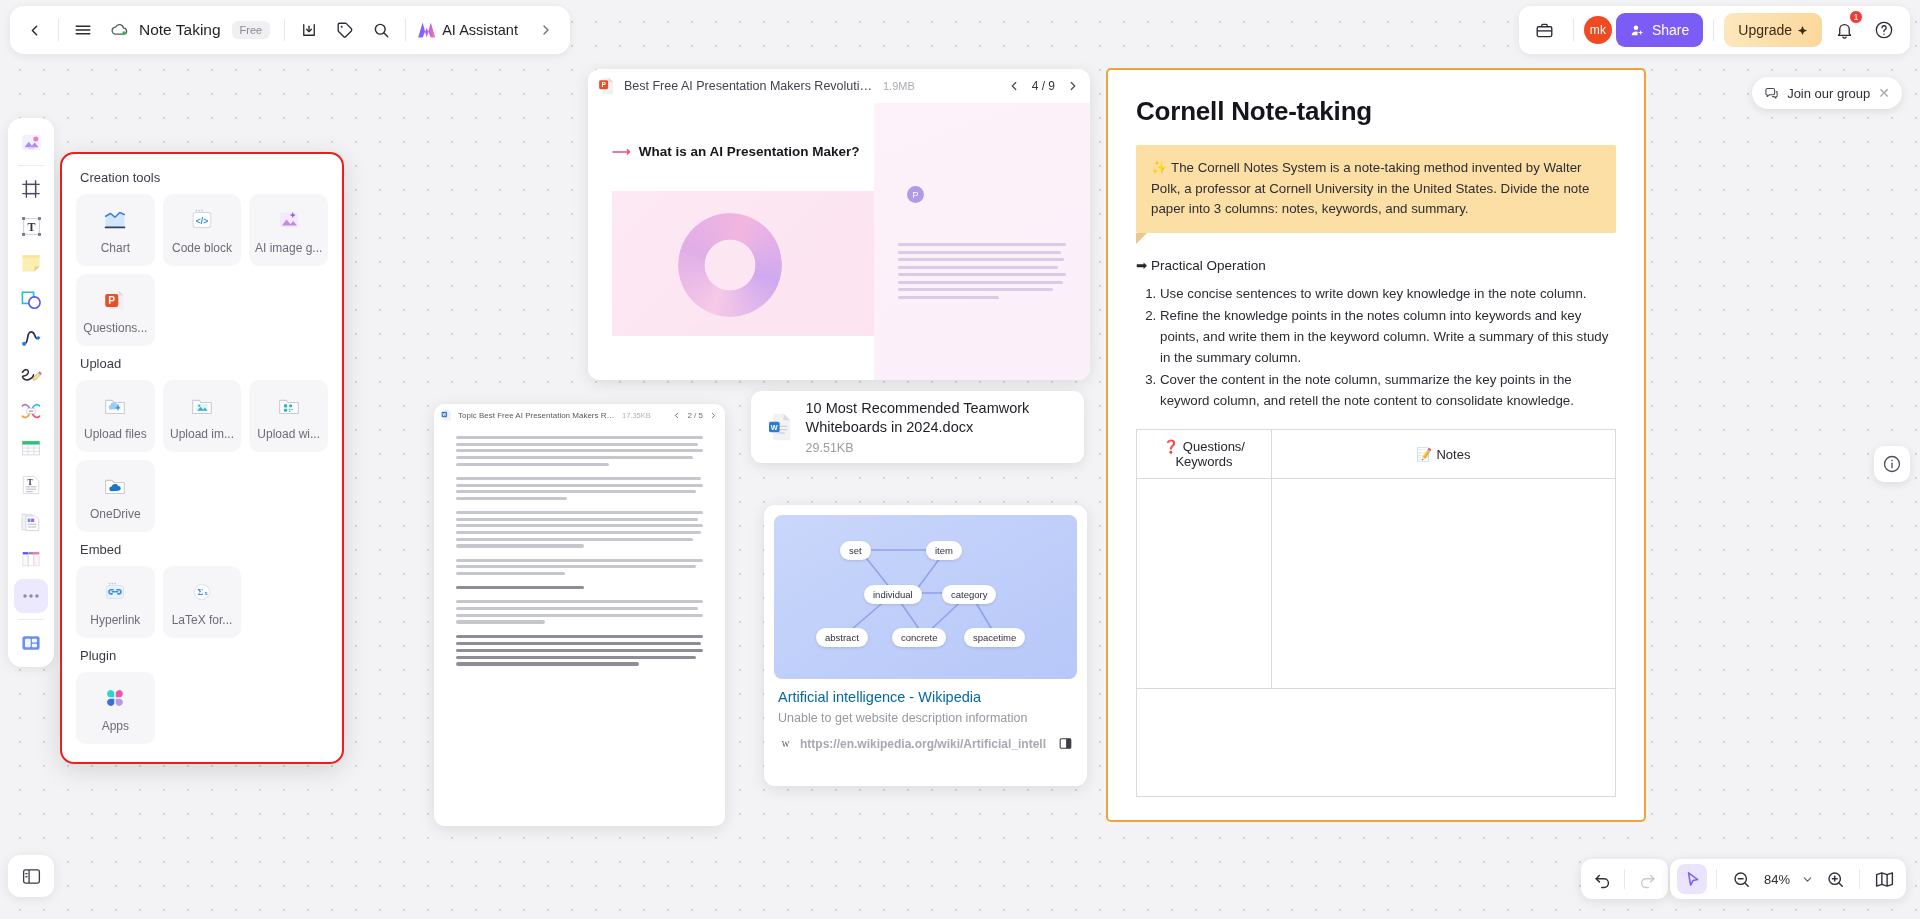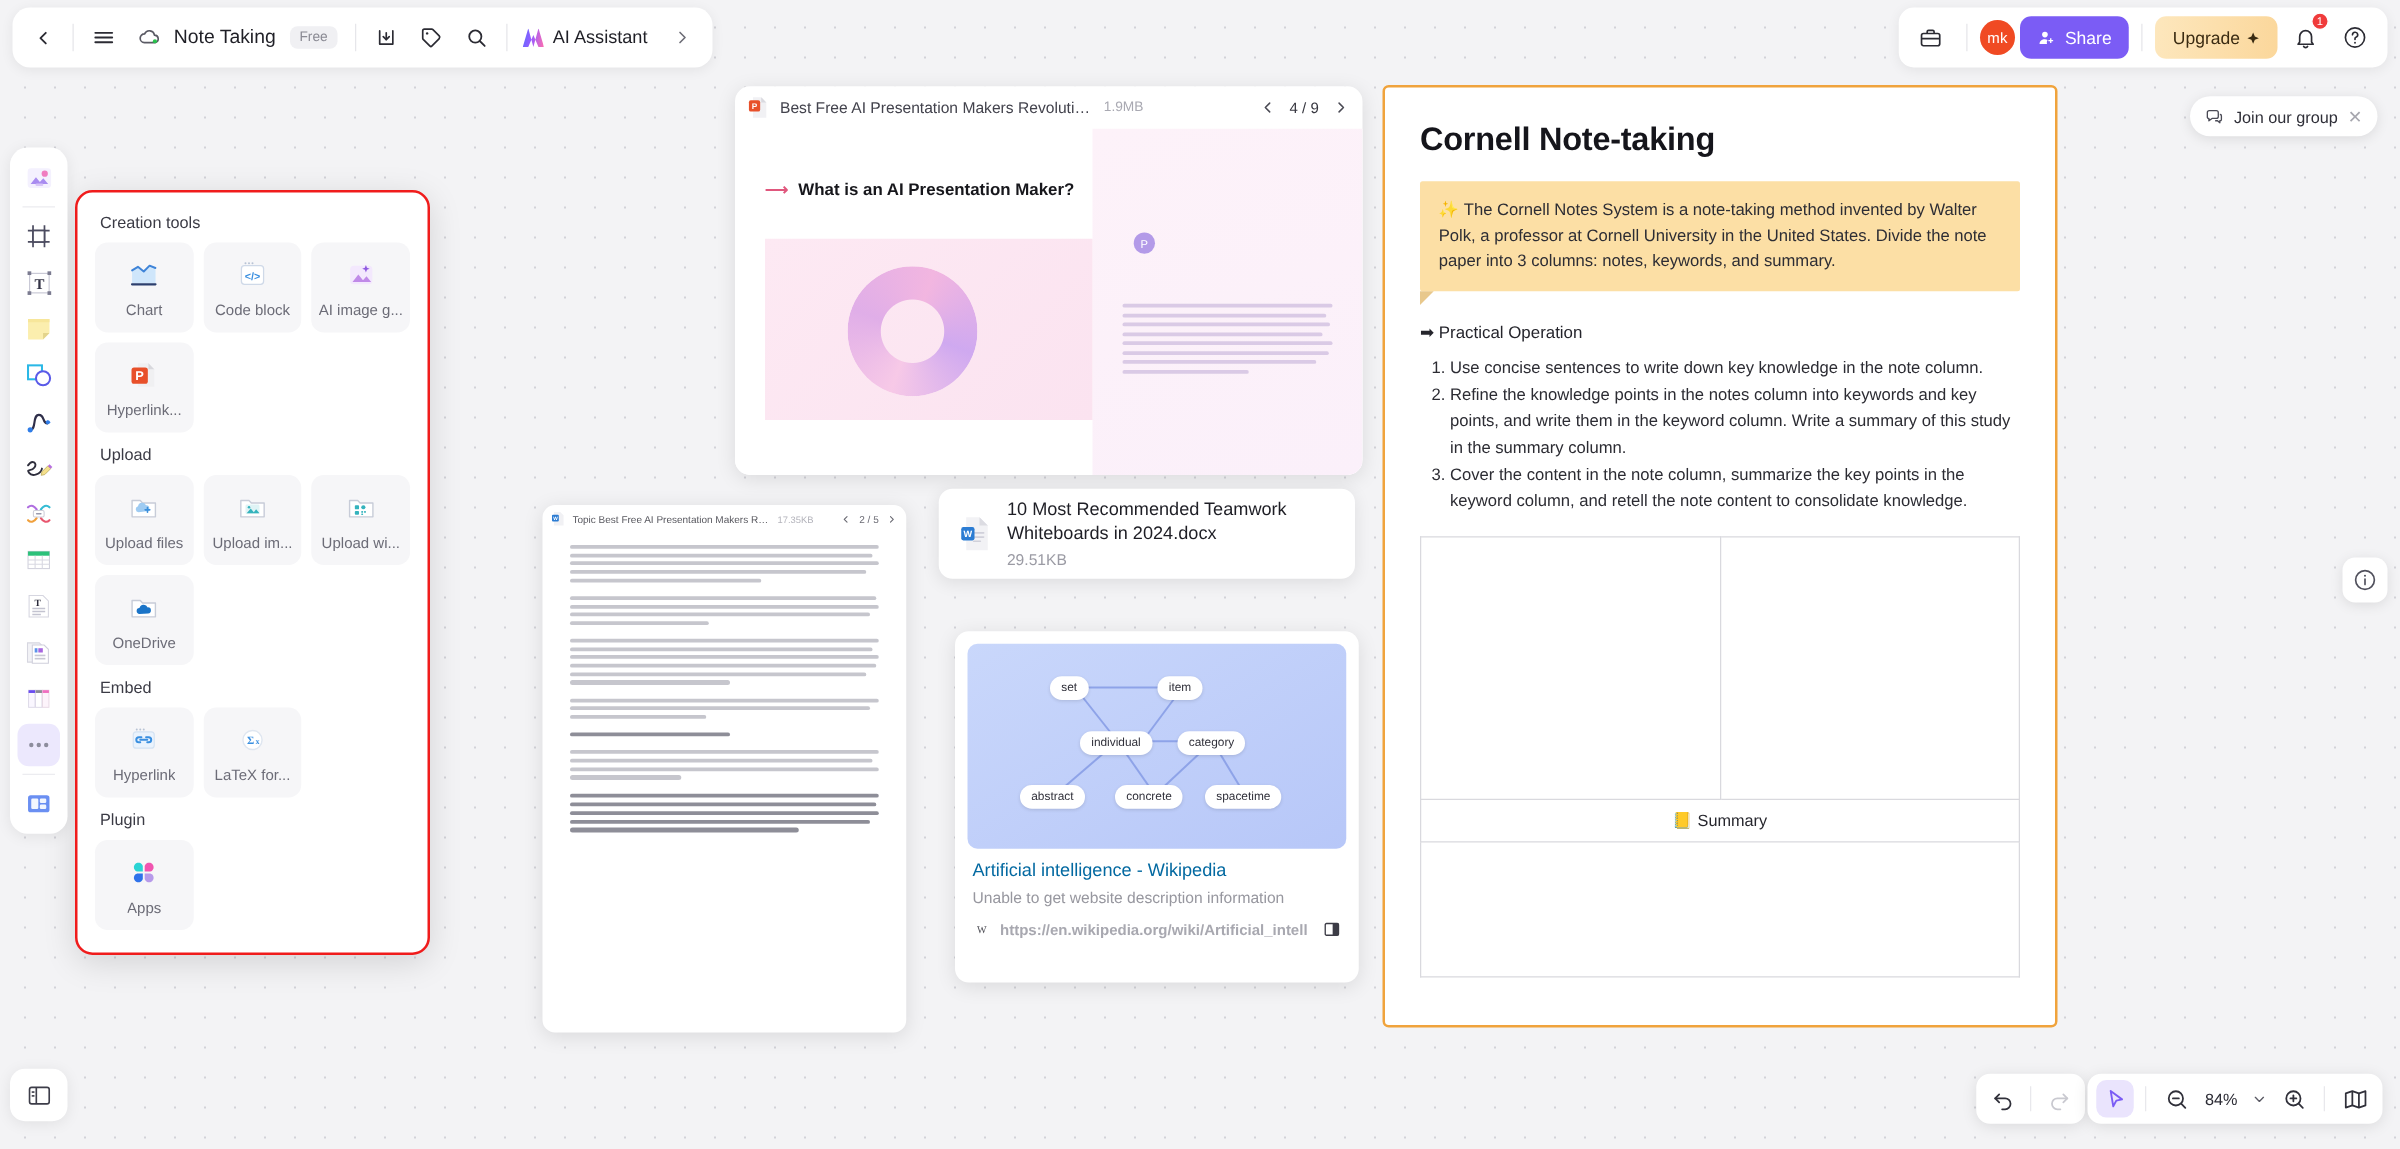--- a/index.html
+++ b/index.html
@@ -589,21 +589,21 @@
       </div>
       <div class="cp-cell">
         <span class="cp-icon">
           <svg width="28" height="28" viewBox="0 0 30 30">
               <path d="M10 5h9l5 5v15h-14z" fill="#f0f0f2"></path>
               <path d="M19 5l5 5h-5z" fill="#d8d8dd"></path>
               <rect x="4.5" y="8.5" width="14" height="14" rx="2.2" fill="#e8502a"></rect>
               <text x="11.5" y="19" font-size="11" font-family="Liberation Sans, sans-serif" font-weight="bold" fill="#fff" text-anchor="middle">P</text>
             </svg>
         </span>
-        <span class="cp-label">Hyperlink...</span>
+        <span class="cp-label">Questions...</span>
       </div>
     </div>
 
     <div class="cp-section">Upload</div>
     <div class="cp-grid">
       <div class="cp-cell">
         <span class="cp-icon">
           <svg width="28" height="28" viewBox="0 0 30 30">
               <path d="M5 9h7l2 2.2h11V23H5z" fill="#fff" stroke="#c7ccd8" stroke-width="1.2" stroke-linejoin="round"></path>
               <path d="M10.5 19a2.6 2.6 0 0 1-.4-5.1 3.6 3.6 0 0 1 6.8-.9 2.6 2.6 0 0 1 .5 5.2z" fill="#9ecbf2"></path>
@@ -883,29 +883,33 @@
         <span>➡</span>
         <span>Practical Operation</span>
       </div>
       <ol class="steps">
         <li>Use concise sentences to write down key knowledge in the note column.</li>
         <li>Refine the knowledge points in the notes column into keywords and key points, and write them in the keyword column. Write a summary of this study in the summary column.</li>
         <li>Cover the content in the note column, summarize the key points in the keyword column, and retell the note content to consolidate knowledge.</li>
       </ol>
       <table class="ctable">
         <tbody>
+            <tr>
+          <td class="c-kw">
+            <span>❓</span>
+            <span>Questions/ Keywords</span>
+          </td>
+          <td>
+            <span>📝</span>
+            <span>Notes</span>
+          </td>
+        </tr>
         <tr>
           <td class="c-body"></td>
           <td class="c-body"></td>
-        </tr>
-        <tr>
-          <td colspan="2">
-            <span>📒</span>
-            <span>Summary</span>
-          </td>
         </tr>
         <tr>
           <td colspan="2" style="height:108px"></td>
         </tr>
       </tbody>
         </table>
     </div>
   </div>
 
   <div class="info-float">

